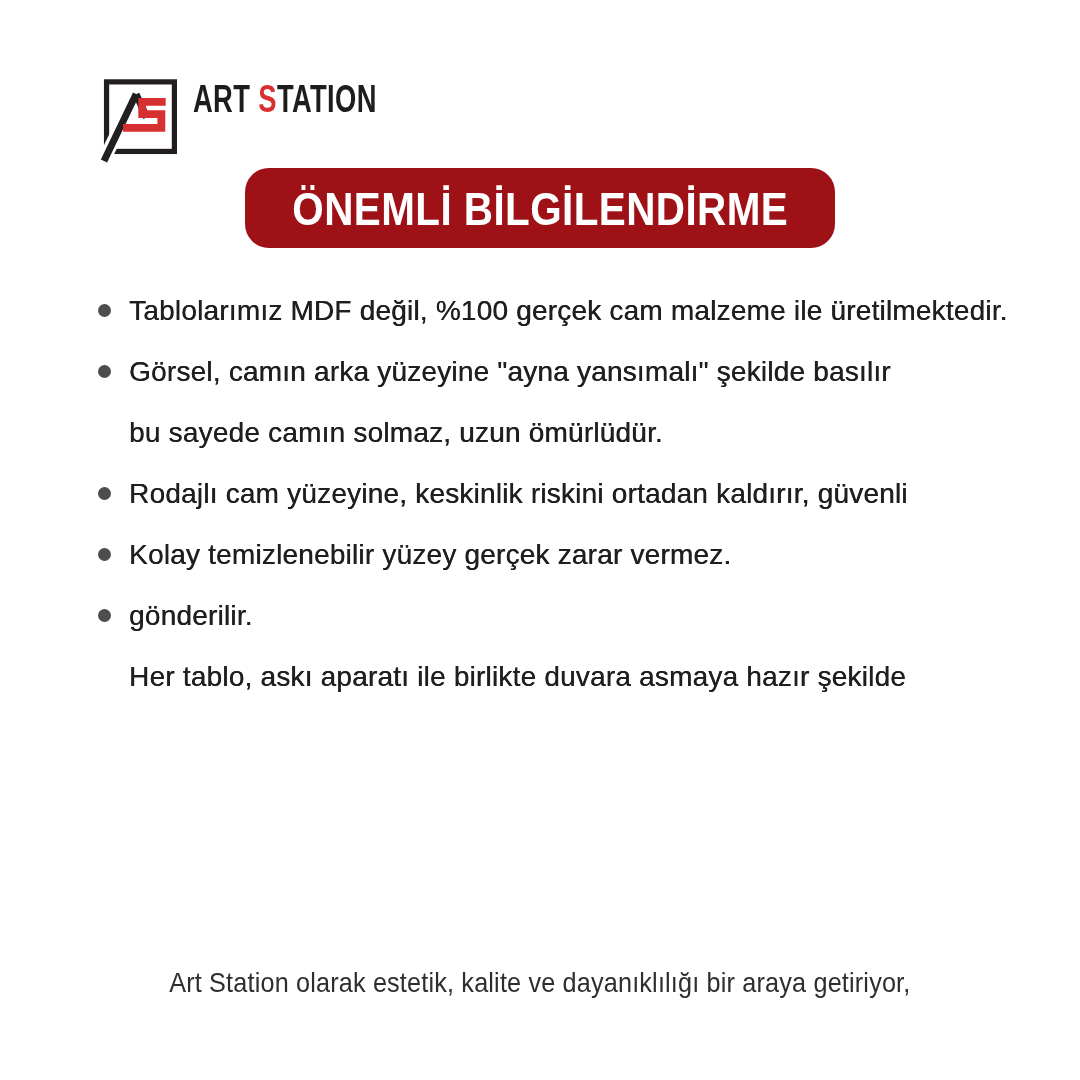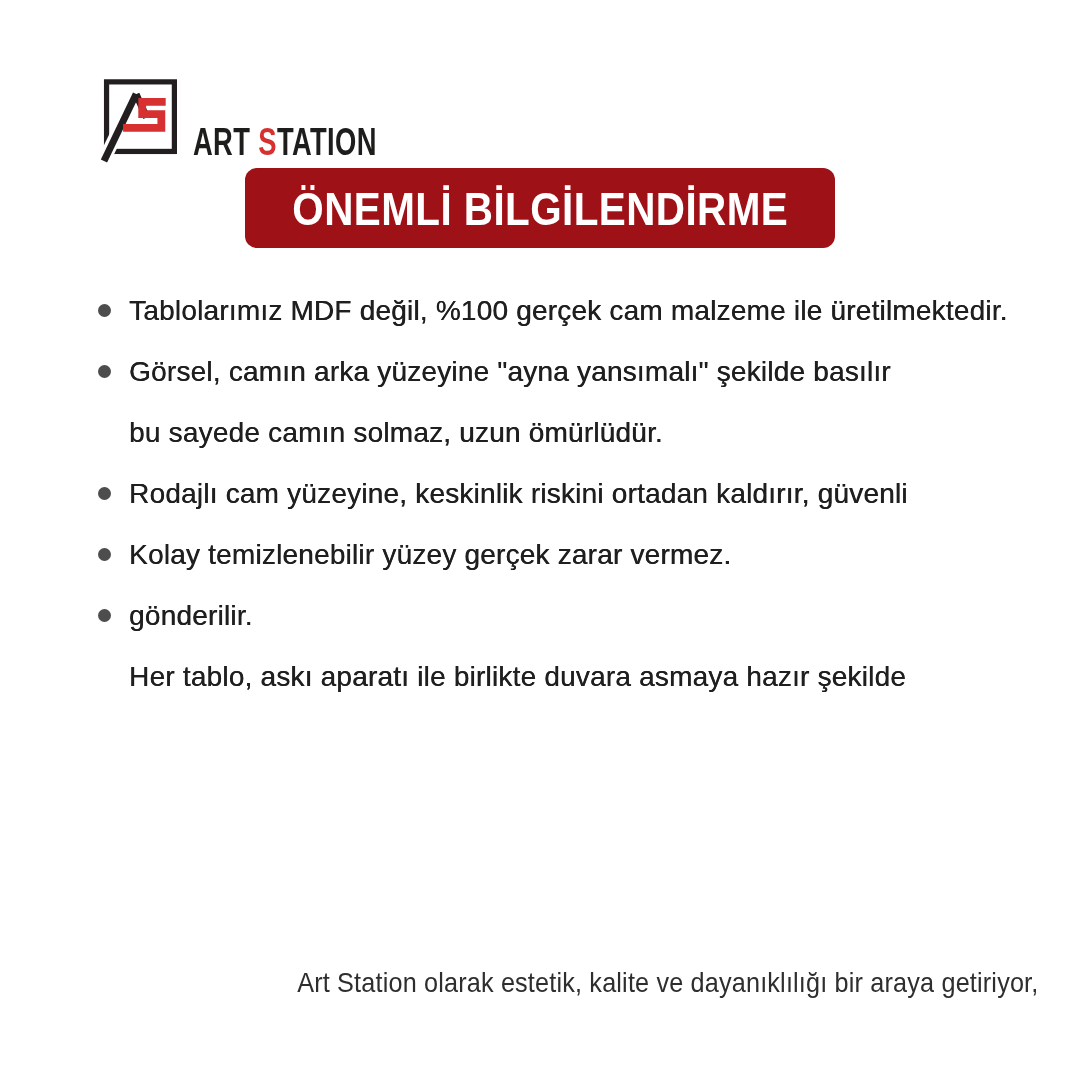--- a/index.html
+++ b/index.html
@@ -5,35 +5,35 @@
   html,body{margin:0;padding:0;}
   body{
     width:1080px;height:1080px;position:relative;overflow:hidden;
     background:#ffffff;
     font-family:"Liberation Sans","DejaVu Sans",sans-serif;
   }
 
   
   .logo-row{
     position:absolute;left:97px;top:78px;height:86px;
-    display:flex;align-items:flex-end;gap:16px;
+    display:flex;align-items:flex-start;gap:16px;
   }
   .logo-mark{width:80px;height:86px;flex:0 0 auto;}
   .brand{
     display:inline-block;white-space:nowrap;
     font-size:38px;font-weight:800;color:#1d1d1b;
     letter-spacing:.5px;
     transform:scaleX(.72);transform-origin:left center;
   }
   .brand .accent{color:#d63031;}
 
   
   .banner{
     position:absolute;top:168px;left:50%;transform:translateX(-50%);
-    width:590px;height:80px;border-radius:12px;
+    width:590px;height:80px;border-radius:24px;
     background:#9e1116;
     display:flex;align-items:center;justify-content:center;
   }
   .banner-label{
     display:inline-block;white-space:nowrap;
     color:#ffffff;font-size:47px;font-weight:bold;letter-spacing:.5px;
     transform:scaleX(.86);transform-origin:center;
   }
 
   
@@ -49,21 +49,21 @@
     font-size:28px;line-height:61px;color:#1f1f1f;
     letter-spacing:.2px;white-space:nowrap;
     text-shadow:.35px 0 0 currentColor;
   }
 
   
   .footer{
     position:absolute;left:0;top:964px;width:1080px;text-align:center;
   }
   .footer .f-line{
-    font-size:28px;line-height:38px;color:#2e2e2e;letter-spacing:.2px;text-align:right;
+    font-size:28px;line-height:38px;color:#2e2e2e;letter-spacing:.2px;
   }
   .footer .f-inner{
     display:inline-block;transform:scaleX(.9);transform-origin:center;white-space:nowrap;
   }
 </style>
 </head>
 <body>
 
 <div class="logo-row">
   <svg class="logo-mark" viewBox="0 0 92 96" aria-hidden="true">

